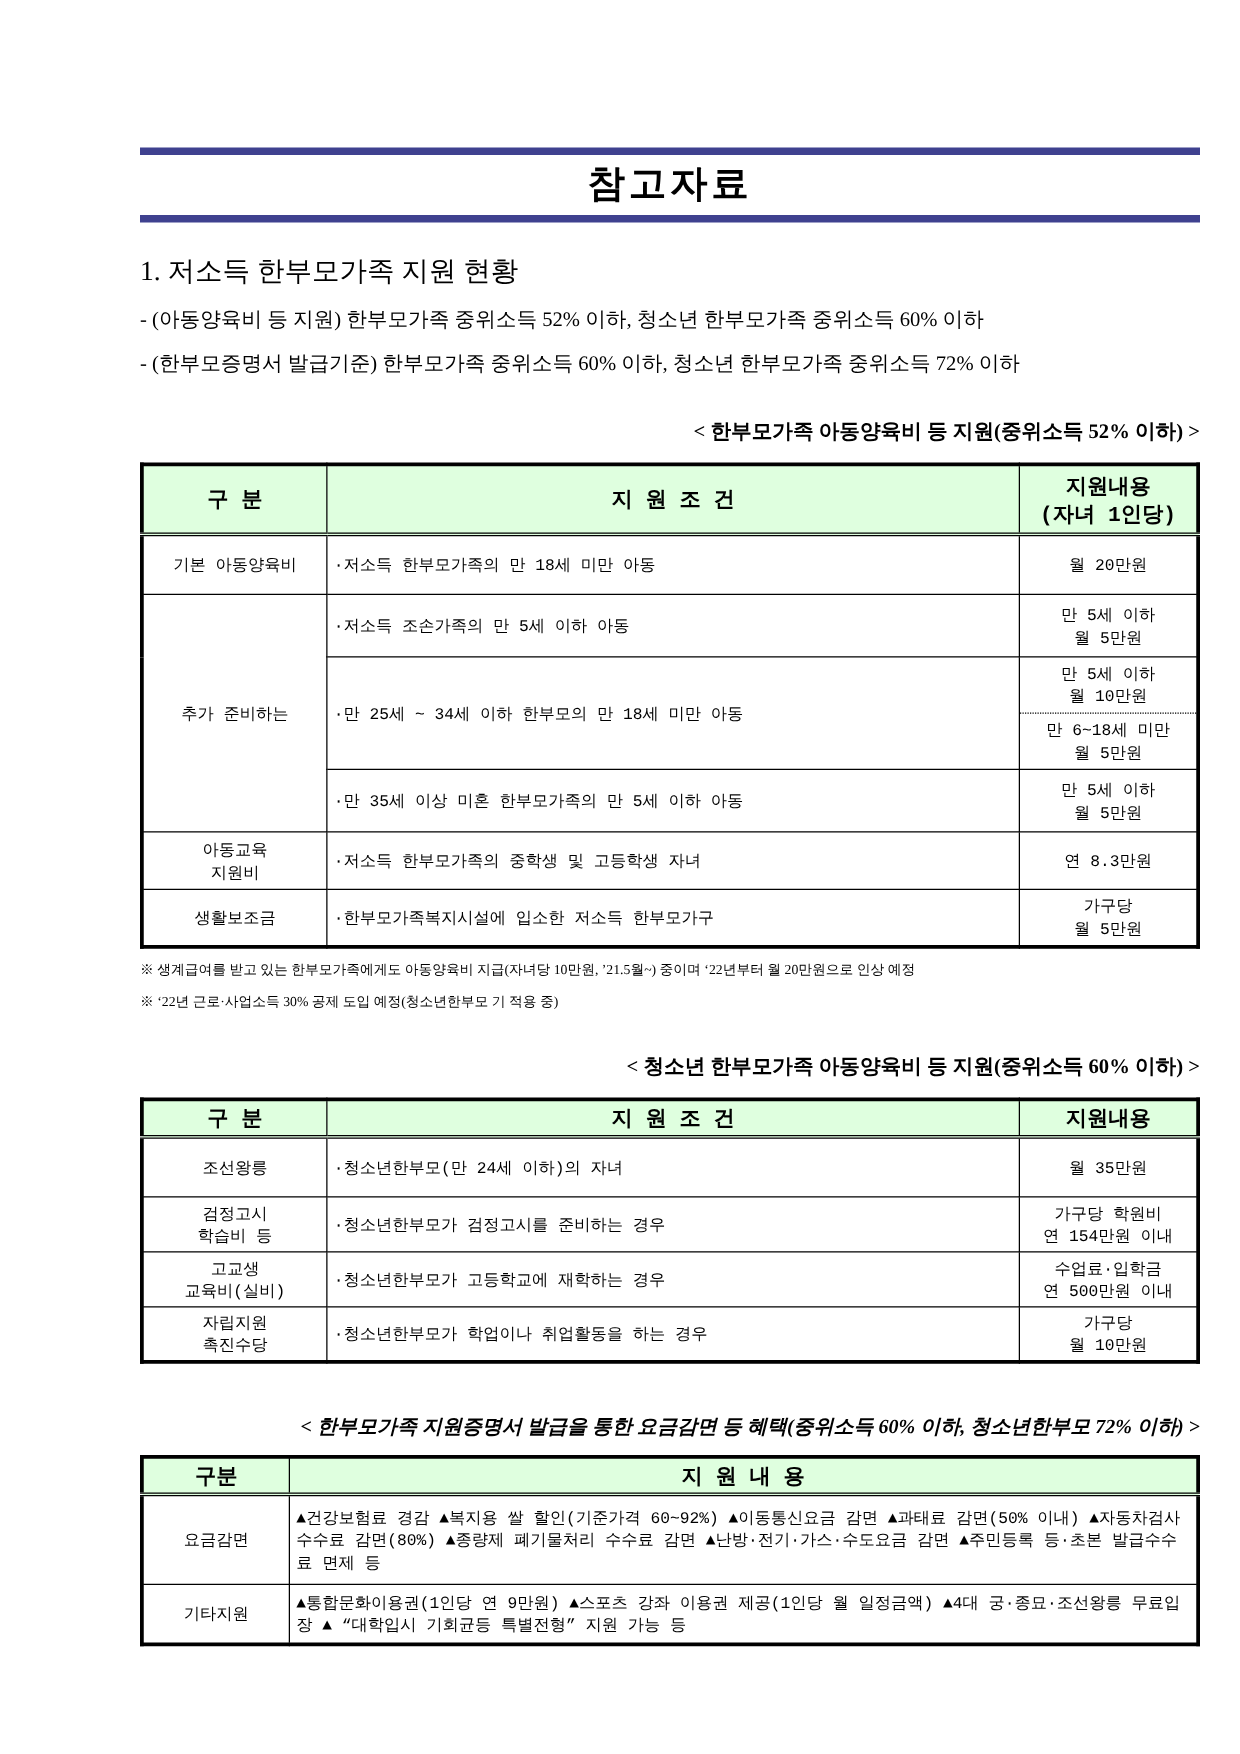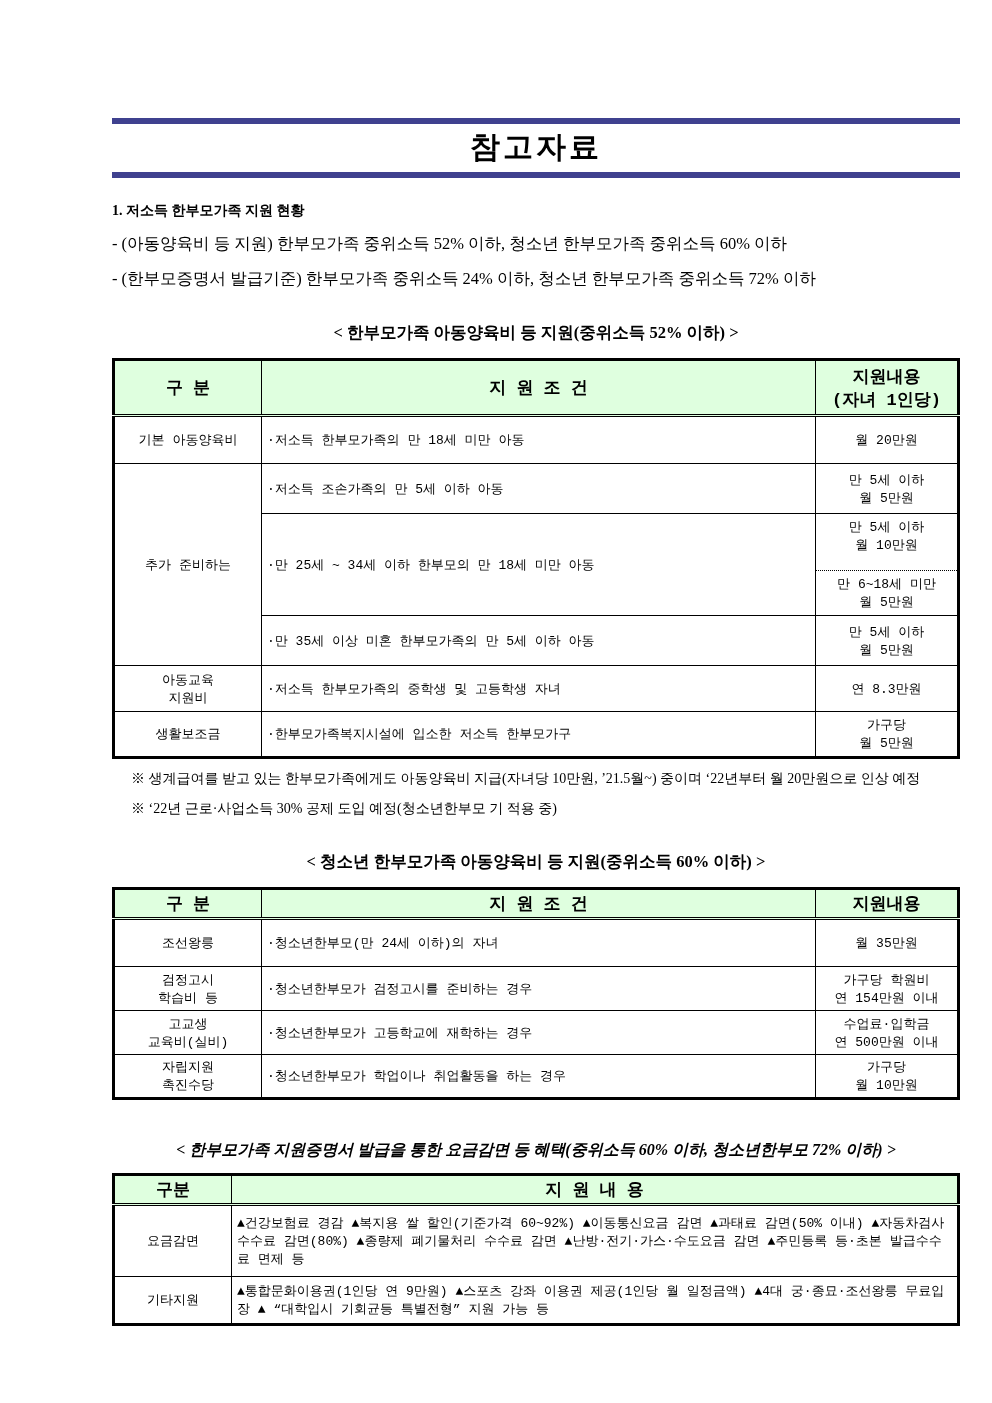--- a/index.html
+++ b/index.html
@@ -10,60 +10,60 @@
   }
   .page { width:848px; padding:118px 72px 0 112px; }
 
   .rule { height:6px; background:#3f418f; }
   .doc-title {
     font-family:"Liberation Sans","DejaVu Sans",sans-serif;
     font-size:30px; font-weight:bold; text-align:center;
     letter-spacing:3px; margin:3px 0 4px 0;
   }
 
-  .section-heading { font-size:14px; font-weight:bold; margin:24px 0 6px 0; }
+  .section-heading { font-size:22px; font-weight:normal; margin:24px 0 6px 0; }
   .bullet { font-size:16.5px; margin:13px 0; }
 
-  .tbl-title { text-align:center; font-weight:bold; font-size:16.5px; margin:32px 0 14px 0; }
+  .tbl-title { text-align:right; font-weight:bold; font-size:16.5px; margin:32px 0 14px 0; }
   .tbl-title.tight { font-size:16px; margin:40px 0 12px 0;font-style:italic; }
 
   table { border-collapse:collapse; width:848px; table-layout:fixed; border:3px solid #000;font-family:Liberation Mono, monospace; }
   th, td { border:1px solid #000; padding:2px 4px; font-size:13px; vertical-align:middle; }
   .hdr th {
     background:#dfffdf; font-weight:bold; font-size:17px;
     border-bottom:3px double #000; text-align:center;
   }
   .gubun { text-align:center; }
   .cond  { text-align:left; padding-left:5px; }
   .amt   { text-align:center; }
   .pre   { white-space:pre-line; }
   td.split { padding:0; }
   td.split > div { padding:4px 0; text-align:center; white-space:pre-line; }
-  td.split > div.dotted { border-top:1px dotted #000;margin-top:12px; }
+  td.split > div.dotted { border-top:1px dotted #000; }
 
   .c1 { width:148px; } .c3 { width:143px; }
   .t3 .c1 { width:118px; }
 
   .footnote {
-    font-size:14px; line-height:1.5;
-    margin:9px 0 2px 19px; padding-left:25px; text-indent:-25px;
+    font-size:11px; line-height:1.5;
+    margin:9px 0 2px 0; padding-left:25px; text-indent:-25px;
   }
 </style>
 </head>
 <body>
 
 <div class="page">
 
   <div class="rule"></div>
   <div class="doc-title">참고자료</div>
   <div class="rule"></div>
 
   <div class="section-heading">1. 저소득 한부모가족 지원 현황</div>
   <div class="bullet">- (아동양육비 등 지원) 한부모가족 중위소득 52% 이하, 청소년 한부모가족 중위소득 60% 이하</div>
-  <div class="bullet">- (한부모증명서 발급기준) 한부모가족 중위소득 24% 이하, 청소년 한부모가족 중위소득 72% 이하</div>
+  <div class="bullet">- (한부모증명서 발급기준) 한부모가족 중위소득 60% 이하, 청소년 한부모가족 중위소득 72% 이하</div>
 
   <div class="tbl-title">&lt; 한부모가족 아동양육비 등 지원(중위소득 52% 이하) &gt;</div>
 
   <table class="t1">
     <colgroup>
         <col class="c1">
         <col>
         <col class="c3">
       </colgroup>
     <thead>

